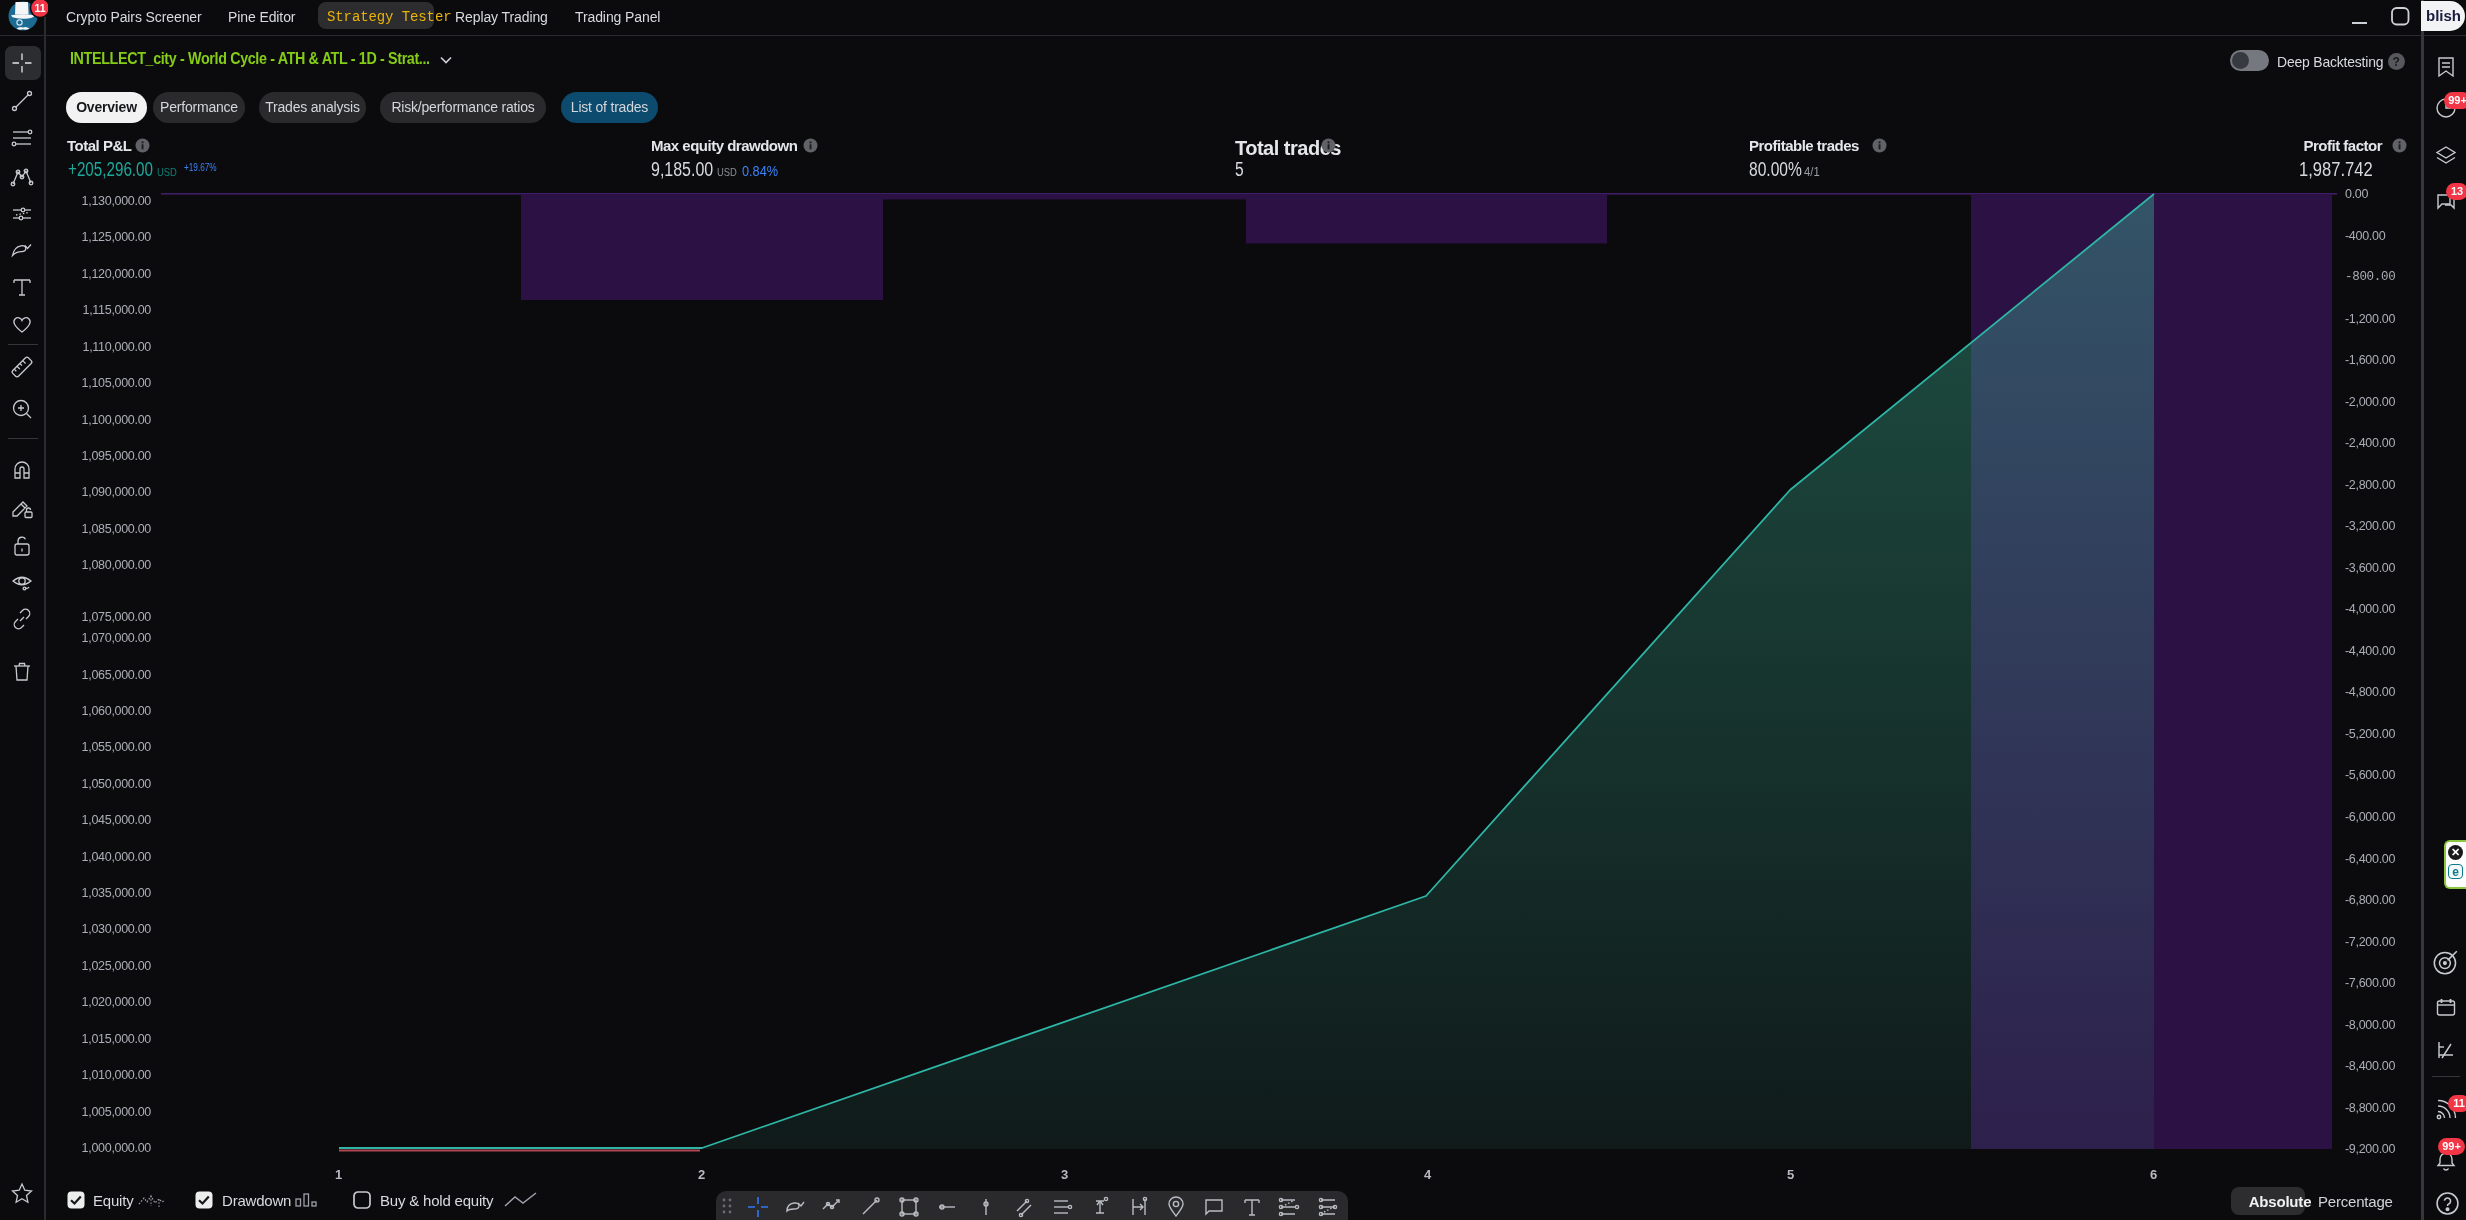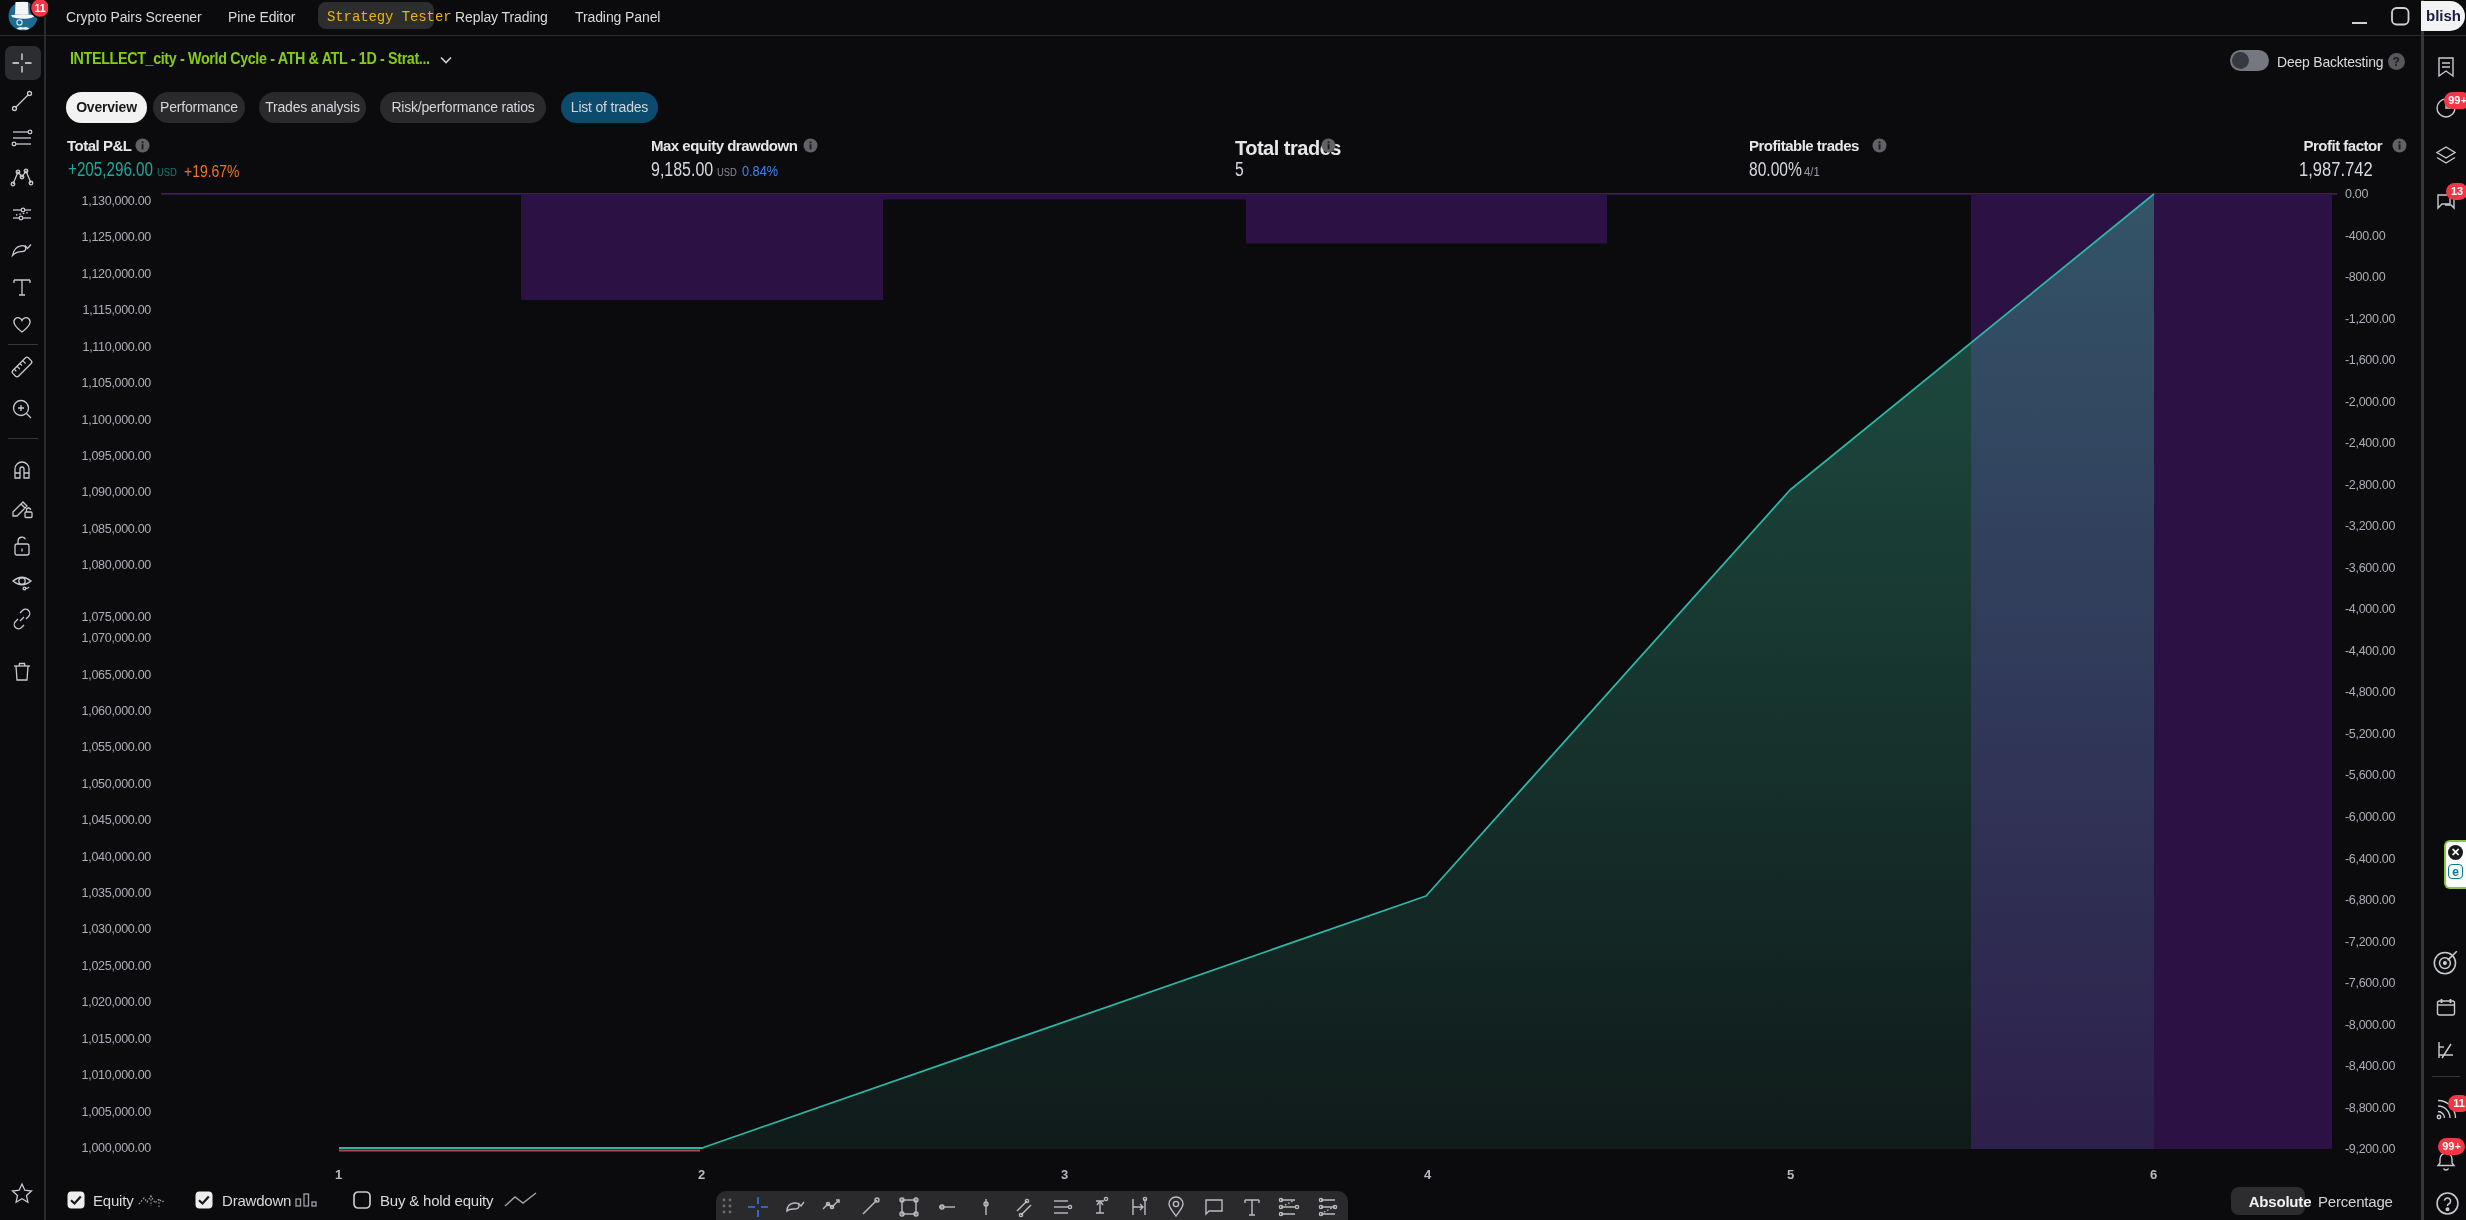--- a/index.html
+++ b/index.html
@@ -52,21 +52,21 @@
 <div class="lbl" style="right:2315px;top:886.0px;">1,035,000.00</div>
 <div class="lbl" style="right:2315px;top:922.4px;">1,030,000.00</div>
 <div class="lbl" style="right:2315px;top:958.8px;">1,025,000.00</div>
 <div class="lbl" style="right:2315px;top:995.2px;">1,020,000.00</div>
 <div class="lbl" style="right:2315px;top:1031.7px;">1,015,000.00</div>
 <div class="lbl" style="right:2315px;top:1068.1px;">1,010,000.00</div>
 <div class="lbl" style="right:2315px;top:1104.5px;">1,005,000.00</div>
 <div class="lbl" style="right:2315px;top:1140.9px;">1,000,000.00</div>
 <div class="lbl" style="left:2345px;top:187.0px;">0.00</div>
 <div class="lbl" style="left:2345px;top:228.5px;">-400.00</div>
-<div class="lbl" style="left:2345px;top:270.1px;">-800.00</div>
+<div class="lbl" style="left:2345px;top:270.1px;font-family:Liberation Mono, monospace;">-800.00</div>
 <div class="lbl" style="left:2345px;top:311.6px;">-1,200.00</div>
 <div class="lbl" style="left:2345px;top:353.1px;">-1,600.00</div>
 <div class="lbl" style="left:2345px;top:394.6px;">-2,000.00</div>
 <div class="lbl" style="left:2345px;top:436.2px;">-2,400.00</div>
 <div class="lbl" style="left:2345px;top:477.7px;">-2,800.00</div>
 <div class="lbl" style="left:2345px;top:519.2px;">-3,200.00</div>
 <div class="lbl" style="left:2345px;top:560.8px;">-3,600.00</div>
 <div class="lbl" style="left:2345px;top:602.3px;">-4,000.00</div>
 <div class="lbl" style="left:2345px;top:643.8px;">-4,400.00</div>
 <div class="lbl" style="left:2345px;top:685.4px;">-4,800.00</div>
@@ -157,21 +157,21 @@
     <rect x="6.6" y="3.4" width="1.9" height="1.9" fill="#1b1c1e"></rect>
   </svg>
 <div class="abs" style="right:84px;top:137px;font-size:15px;font-weight:700;color:#e4e6ea;letter-spacing:-0.5px;">Profit factor</div>
 <svg class="abs" style="left:2392px;top:138px" width="15" height="15" viewBox="0 0 15 15">
     <circle cx="7.5" cy="7.5" r="7" fill="#606268"></circle>
     <rect x="6.6" y="6.3" width="1.9" height="5" fill="#1b1c1e"></rect>
     <rect x="6.6" y="3.4" width="1.9" height="1.9" fill="#1b1c1e"></rect>
   </svg>
 <div class="abs" style="left:68px;top:158px;font-size:19.5px;color:#1ea89a;"><span class="num" style="transform:scaleX(0.78);">+205,296.00</span></div>
 <div class="abs" style="left:157px;top:166px;font-size:11.5px;color:#0f8076;"><span class="num" style="transform:scaleX(0.82);">USD</span></div>
-<div class="abs" style="left:184px;top:161.5px;font-size:17px;color:#f97316;"><span class="num" style="transform:scaleX(0.82);">+19.67%</span></div>
+<div class="abs" style="left:184px;top:161.5px;font-size:10px;color:#3b82f6;"><span class="num" style="transform:scaleX(0.82);">+19.67%</span></div>
 <div class="abs" style="left:651px;top:158px;font-size:19.5px;color:#d6d9de;"><span class="num" style="transform:scaleX(0.82);">9,185.00</span></div>
 <div class="abs" style="left:717px;top:166px;font-size:11.5px;color:#8b8e97;"><span class="num" style="transform:scaleX(0.82);">USD</span></div>
 <div class="abs" style="left:742px;top:161.5px;font-size:15.5px;color:#3b82f6;"><span class="num" style="transform:scaleX(0.82);">0.84%</span></div>
 <div class="abs" style="left:1235px;top:158px;font-size:19.5px;color:#d6d9de;"><span class="num" style="transform:scaleX(0.8);">5</span></div>
 <div class="abs" style="left:1749px;top:158px;font-size:19.5px;color:#d6d9de;"><span class="num" style="transform:scaleX(0.8);">80.00%</span></div>
 <div class="abs" style="left:1804px;top:165px;font-size:12.5px;color:#9a9da6;"><span class="num" style="transform:scaleX(0.9);">4/1</span></div>
 <div class="abs" style="left:2299px;top:158px;font-size:19.5px;color:#d6d9de;"><span class="num" style="transform:scaleX(0.85);">1,987.742</span></div>
 <svg class="abs" style="left:67px;top:1191px" width="18" height="18" viewBox="0 0 18 18">
     <rect x="0.5" y="0.5" width="17" height="17" rx="4" fill="#eceded"></rect>
     <path d="M4 9.2 L7.5 12.5 L13.8 5.5" fill="none" stroke="#17181a" stroke-width="2.2"></path>

